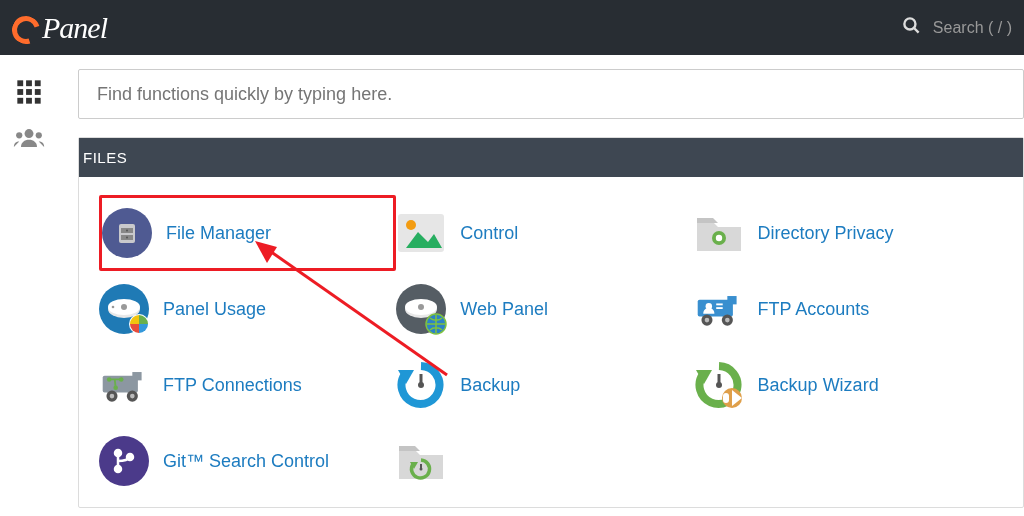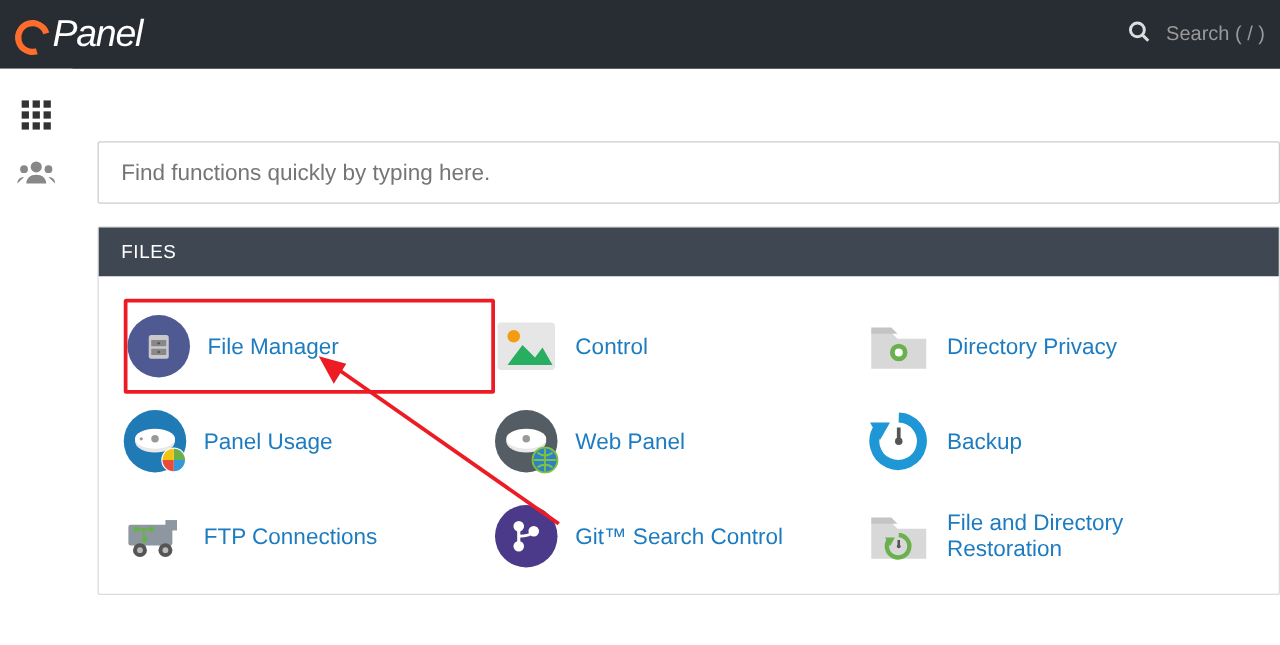--- a/index.html
+++ b/index.html
@@ -1,31 +1,31 @@
 <!DOCTYPE html>
 <html><head>
   <meta charset="utf-8">
   <style>
     *{margin:0;padding:0;box-sizing:border-box;}
     body{font-family:-apple-system,Helvetica,Arial,sans-serif;background:#fff;}
     .topbar{background:#282d33;height:55px;display:flex;align-items:center;padding:0 12px;}
-    .logo{display:flex;align-items:center;color:#fff;font-weight:300;font-size:26px;font-style:italic;letter-spacing:-1px;}
+    .logo{display:flex;align-items:center;color:#fff;font-weight:300;font-size:26px;font-style:italic;letter-spacing:-1px;font-family:Liberation Serif, serif;}
     .logo-c{width:28px;height:28px;border:5px solid #ff6c2c;border-radius:50%;border-right-color:transparent;transform:rotate(28deg);margin-right:2px;display:inline-block;position:relative;top:2px;}
     .logo-text{font-weight:200;font-size:30px;font-style:italic;}
     .spacer{flex:1;}
     .search-box{display:flex;align-items:center;color:#888;font-size:16px;}
     .search-icon{margin-right:12px;color:#ddd;}
     .search-text{color:#999;}
     .body-row{display:flex;}
     .sidebar{width:58px;background:#fff;padding-top:14px;}
     .sidebar-icon{display:flex;align-items:center;justify-content:center;height:46px;color:#333;}
     .main{flex:1;padding:14px 0 0 20px;}
-    .quick-search{width:100%;height:50px;border:1px solid #ccc;border-radius:2px;padding:0 18px;font-size:18px;color:#999;background:#fff;outline:none;margin-bottom:18px;margin-top:44px;}
+    .quick-search{width:100%;height:50px;border:1px solid #ccc;border-radius:2px;padding:0 18px;font-size:18px;color:#999;background:#fff;outline:none;margin-bottom:18px;}
     .panel{border:1px solid #dcdcdc;border-radius:2px;}
-    .panel-header{background:#3e4752;color:#fff;font-size:15px;letter-spacing:0.5px;padding:11px 18px;font-weight:500;}
+    .panel-header{background:#3e4752;color:#fff;font-size:15px;letter-spacing:0.5px;padding:11px 4px;font-weight:500;}
     .panel-body{padding:18px 32px 8px 20px;position:relative;}
     .items{display:flex;flex-wrap:wrap;}
     .item{width:33.33%;display:flex;align-items:center;padding:10px 0;height:76px;cursor:pointer;}
     .item-icon{width:50px;height:50px;display:flex;align-items:center;justify-content:center;margin-right:14px;flex-shrink:0;}
     .item-label{color:#1d7cc0;font-size:18px;font-weight:400;}
     .highlight{border:3px solid #ed1c24;border-radius:2px;}
     .annotation-arrow{position:absolute;pointer-events:none;}
     
     .circ{width:50px;height:50px;border-radius:50%;display:flex;align-items:center;justify-content:center;}
   </style>
@@ -155,51 +155,82 @@
                 <svg width="22" height="22" viewBox="0 0 22 22" style="position:absolute;bottom:-1px;right:-1px;">
                     <circle cx="11" cy="11" r="10" fill="#2d82c7"></circle>
                     <path d="M2 11h18M11 2v18M5 5c3 3 9 3 12 0M5 17c3-3 9-3 12 0" stroke="#7fc23f" stroke-width="1.5" fill="none"></path>
                     <circle cx="11" cy="11" r="10" fill="none" stroke="#7fc23f" stroke-width="1.5"></circle>
                   </svg>
               </div>
             </div>
             <span class="item-label">Web Panel</span>
           </div>
 
-
-          <div class="item">
-            <div class="item-icon">
-              <svg width="50" height="50" viewBox="0 0 50 50">
-                  <path d="M25 6 A19 19 0 1 1 9 14" fill="none" stroke="#1f97d6" stroke-width="8" stroke-linecap="butt"></path>
-                  <polygon points="2,10 18,10 10,24" fill="#1f97d6"></polygon>
-                  <circle cx="25" cy="25" r="3" fill="#555"></circle>
-                  <line x1="25" y1="25" x2="25" y2="14" stroke="#555" stroke-width="3"></line>
-                </svg>
-            </div>
-            <span class="item-label">Backup</span>
+          <div class="item">
+            <div class="item-icon">
+              <svg width="54" height="40" viewBox="0 0 54 40">
+                  <rect x="4" y="10" width="38" height="18" rx="2" fill="#398fcf"></rect>
+                  <rect x="36" y="6" width="10" height="9" fill="#398fcf"></rect>
+                  <circle cx="14" cy="32" r="6" fill="#555"></circle>
+                  <circle cx="14" cy="32" r="2.5" fill="#bbb"></circle>
+                  <circle cx="36" cy="32" r="6" fill="#555"></circle>
+                  <circle cx="36" cy="32" r="2.5" fill="#bbb"></circle>
+                  <circle cx="16" cy="17" r="3.5" fill="#fff"></circle>
+                  <path d="M10 25c0-4 2.7-6 6-6s6 2 6 6z" fill="#fff"></path>
+                  <rect x="24" y="14" width="7" height="2" fill="#fff"></rect>
+                  <rect x="24" y="18" width="7" height="2" fill="#fff"></rect>
+                </svg>
+            </div>
+            <span class="item-label">FTP Accounts</span>
           </div>
 
           <div class="item">
             <div class="item-icon">
               <svg width="54" height="40" viewBox="0 0 54 40">
                   <rect x="4" y="10" width="38" height="18" rx="2" fill="#8c97a1"></rect>
                   <rect x="36" y="6" width="10" height="9" fill="#8c97a1"></rect>
                   <circle cx="14" cy="32" r="6" fill="#555"></circle>
                   <circle cx="14" cy="32" r="2.5" fill="#bbb"></circle>
                   <circle cx="36" cy="32" r="6" fill="#555"></circle>
                   <circle cx="36" cy="32" r="2.5" fill="#bbb"></circle>
                   <circle cx="11" cy="14" r="2.5" fill="#6ab04c"></circle>
                   <circle cx="24" cy="14" r="2.5" fill="#6ab04c"></circle>
                   <circle cx="18" cy="23" r="2.5" fill="#6ab04c"></circle>
                   <path d="M11 14 L24 14 M17 14 L18 23" stroke="#6ab04c" stroke-width="2"></path>
                 </svg>
             </div>
             <span class="item-label">FTP Connections</span>
           </div>
 
+          <div class="item">
+            <div class="item-icon">
+              <svg width="50" height="50" viewBox="0 0 50 50">
+                  <path d="M25 6 A19 19 0 1 1 9 14" fill="none" stroke="#1f97d6" stroke-width="8" stroke-linecap="butt"></path>
+                  <polygon points="2,10 18,10 10,24" fill="#1f97d6"></polygon>
+                  <circle cx="25" cy="25" r="3" fill="#555"></circle>
+                  <line x1="25" y1="25" x2="25" y2="14" stroke="#555" stroke-width="3"></line>
+                </svg>
+            </div>
+            <span class="item-label">Backup</span>
+          </div>
+
+          <div class="item">
+            <div class="item-icon">
+              <svg width="50" height="50" viewBox="0 0 50 50">
+                  <path d="M25 6 A19 19 0 1 1 9 14" fill="none" stroke="#6ab04c" stroke-width="8"></path>
+                  <polygon points="2,10 18,10 10,24" fill="#6ab04c"></polygon>
+                  <circle cx="25" cy="25" r="3" fill="#555"></circle>
+                  <line x1="25" y1="25" x2="25" y2="14" stroke="#555" stroke-width="3"></line>
+                  <circle cx="38" cy="38" r="10" fill="#df9f4a"></circle>
+                  <rect x="29" y="33" width="6" height="10" rx="3" fill="#fff"></rect>
+                  <polygon points="38,30 48,38 38,46" fill="#fff"></polygon>
+                </svg>
+            </div>
+            <span class="item-label">Backup Wizard</span>
+          </div>
 
           <div class="item">
             <div class="item-icon">
               <div class="circ" style="background:#4b3a8a;">
                 <svg width="28" height="28" viewBox="0 0 28 28" fill="none" stroke="#fff" stroke-width="2.5">
                     <circle cx="8" cy="6" r="3" fill="#fff"></circle>
                     <circle cx="8" cy="22" r="3" fill="#fff"></circle>
                     <circle cx="20" cy="10" r="3" fill="#fff"></circle>
                     <path d="M8 9v10M8 14c5 0 10-1 12-4"></path>
                   </svg>
@@ -214,21 +245,20 @@
                   <path d="M3 10h16l5 5h23v24H3z" fill="#d8d8d8"></path>
                   <path d="M3 6h16l5 5H3z" fill="#c4c4c4"></path>
                   <g transform="translate(14,18)">
                     <path d="M11 2 A9 9 0 1 1 3 6" fill="none" stroke="#6ab04c" stroke-width="3.5"></path>
                     <polygon points="0,4 8,4 4,11" fill="#6ab04c"></polygon>
                     <circle cx="11" cy="11" r="1.5" fill="#555"></circle>
                     <line x1="11" y1="11" x2="11" y2="6" stroke="#555" stroke-width="2"></line>
                   </g>
                 </svg>
             </div>
-            <span class="item-label">File and Directory Restoration</span>
           </div>
 
         </div>
 
         <svg class="annotation-arrow" style="left:168px;top:58px;" width="210" height="150" viewBox="0 0 210 150">
             <line x1="200" y1="140" x2="20" y2="14" stroke="#ed1c24" stroke-width="3"></line>
             <polygon points="8,6 30,12 20,28" fill="#ed1c24"></polygon>
           </svg>
 
       </div>

